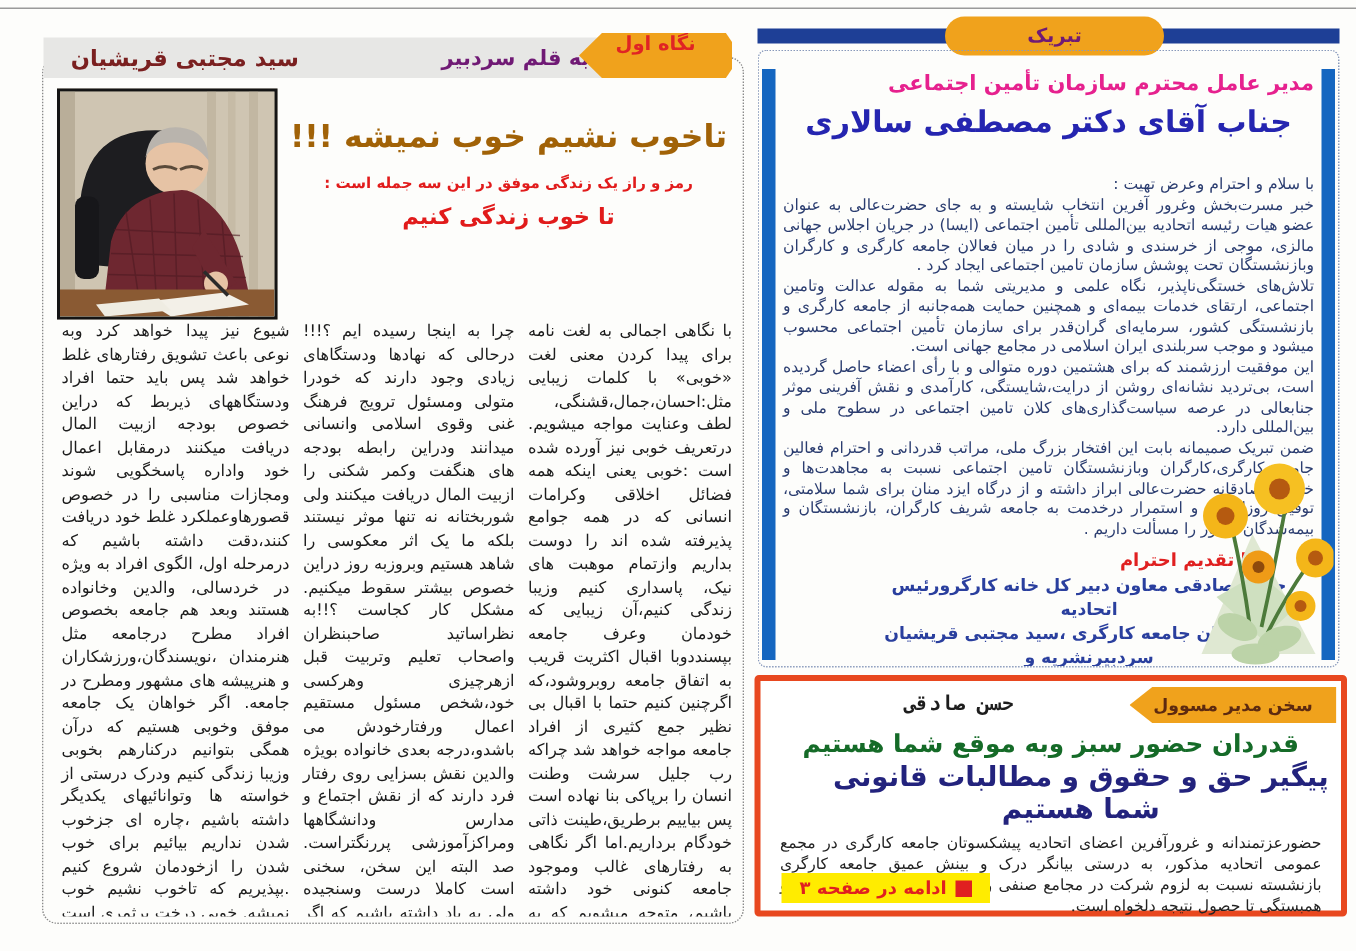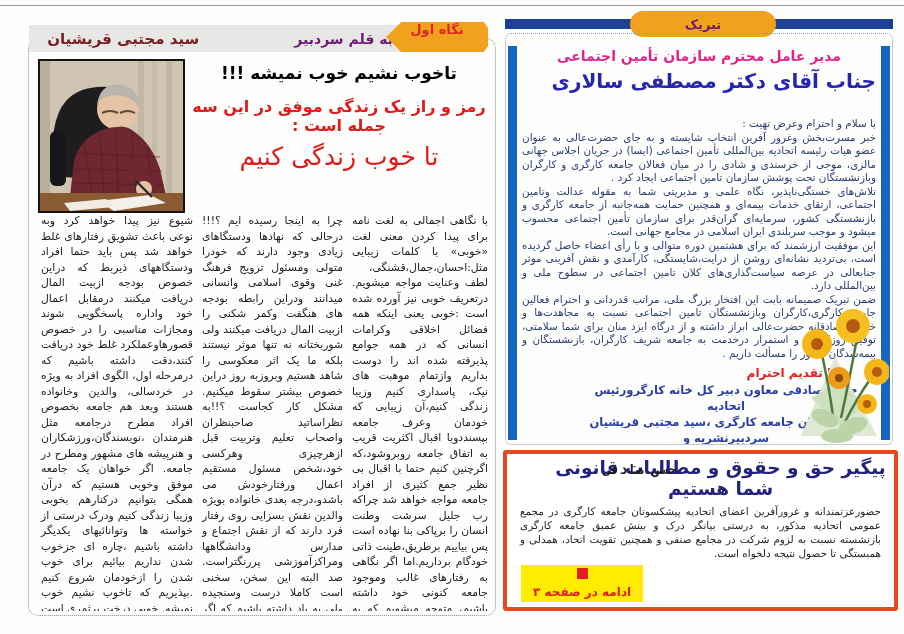--- a/index.html
+++ b/index.html
@@ -32,24 +32,24 @@
     color:#e02424; font-weight:bold; font-size:13px;
   }
   .photo-frame {
     position:absolute; left:9px; top:20px; width:147px; height:154px;
     border:2px solid #141414; background:#cfc5b2; overflow:hidden;
   }
   .headlines {
     position:absolute; right:8px; top:14px; width:296px; height:158px;
     text-align:center; direction:rtl;
   }
-  .hl1 { color:#000000; font-size:17px; font-weight:bold; margin-top:10px; }
-  .hl2 { color:#e11b1b; font-size:16px; font-weight:bold; margin-top:14px; }
+  .hl1 { color:#a16207; font-size:21px; font-weight:bold; margin-top:26px; }
+  .hl2 { color:#e11b1b; font-size:10px; font-weight:bold; margin-top:14px; }
   .hl3 { color:#e11b1b; font-size:19px; font-weight:bold; margin-top:11px; }
-  .hl4 { color:#e11b1b; font-size:25px; font-weight:normal; margin-top:7px; }
+  .hl4 { color:#e11b1b; font-size:15px; font-weight:bold; margin-top:7px; }
   .columns {
     position:absolute; left:7px; top:174px; width:452px; height:398px;
     display:flex; direction:rtl; gap:9px; overflow:hidden;
   }
   .col { font-size:10.8px; line-height:15.5px; text-align:justify; color:#1c1c1c; direction:rtl; }
   .col.c1 { width:136px; }
   .col.c2 { width:141px; }
   .col.c3 { width:152px; }
 
   
@@ -60,22 +60,22 @@
     display:flex; align-items:center; justify-content:center;
     color:#701a75; font-weight:bold; font-size:13px;
   }
   .letter-box {
     position:absolute; left:505px; top:33px; width:388px; height:412px;
     border:1px dotted #8899bb; border-radius:6px; overflow:hidden;
   }
   .blue-bar { position:absolute; top:12px; bottom:4px; width:9px; background:#1566c0; }
   .blue-bar.l { left:2px; } .blue-bar.r { right:2px; }
   .letter-content { position:absolute; left:16px; right:16px; top:6px; direction:rtl; }
-  .lt1 { text-align:center; color:#e6218e; font-weight:bold; font-size:14px; margin-top:8px; }
-  .lt2 { color:#2525b0; font-weight:bold; font-size:20px; margin-top:5px; }
+  .lt1 { color:#e6218e; font-weight:bold; font-size:14px; margin-top:8px; }
+  .lt2 { text-align:center; color:#2525b0; font-weight:bold; font-size:20px; margin-top:5px; }
   .letter-body { margin-top:24px; font-size:10.4px; line-height:13.5px; color:#2b3d70; text-align:justify; }
   .letter-body p { margin:0; }
   .closing { color:#e02020; font-weight:bold; font-size:12px; margin:6px 40px 0 0; }
   .signature { color:#2a3f9e; font-weight:bold; font-size:11.5px; line-height:16px; text-align:center; width:300px; margin-top:2px; }
   .flowers { position:absolute; right:3px; bottom:0; width:108px; height:158px; }
 
   
   .director-box {
     position:absolute; left:503px; top:450px; width:395px; height:161px;
     border:4px solid #e8481f; border-radius:3px; background:#fff;
@@ -93,21 +93,21 @@
   .dhl-green { text-align:center; color:#156b28; font-weight:bold; font-size:16.5px; margin-top:32px; }
   .dhl-navy  { text-align:center; color:#23237d; font-weight:bold; font-size:18.5px; margin-top:3px;margin-left:40px; }
   .director-body {
     margin:5px 13px 0 13px; font-size:10.4px; line-height:14px;
     color:#222; text-align:justify; direction:rtl;
     font-family:"DejaVu Serif", serif;
   }
   .continue-chip {
     position:absolute; left:14px; bottom:5px; background:#ffec00;
     padding:3px 12px; display:flex; align-items:center; gap:6px; direction:rtl;
-    color:#e02020; font-weight:bold; font-size:12px;flex-direction:column;
+    color:#e02020; font-weight:bold; font-size:12px;
   }
   .red-square { display:inline-block; width:11px; height:11px; background:#e02020; }
 </style>
 </head>
 <body>
 
 <div class="topline"></div>
 
 <div class="left-block">
 
@@ -207,20 +207,24 @@
     </g>
     <g fill="#bcd3a8">
       <ellipse cx="44" cy="132" rx="14" ry="8" transform="rotate(24 44 132)"></ellipse>
       <ellipse cx="72" cy="140" rx="15" ry="8" transform="rotate(-18 72 140)"></ellipse>
       <ellipse cx="56" cy="150" rx="16" ry="7"></ellipse>
     </g>
   </svg>
 </div>
 
 <div class="director-box">
+  <div class="director-banner">
+    <span>سخن مدیر مسوول</span>
+  </div>
   <div class="director-author">حسن صادقی</div>
+  <div class="dhl-green">قدردان حضور سبز وبه موقع شما هستیم</div>
   <div class="dhl-navy">پیگیر حق و حقوق و مطالبات قانونی شما هستیم</div>
   <div class="director-body">حضورعزتمندانه و غرورآفرین اعضای اتحادیه پیشکسوتان جامعه کارگری در مجمع عمومی اتحادیه مذکور، به درستی بیانگر درک و بینش عمیق جامعه کارگری بازنشسته نسبت به لزوم شرکت در مجامع صنفی و همچنین تقویت اتحاد، همدلی و همبستگی تا حصول نتیجه دلخواه است.</div>
   <div class="continue-chip">
     <span class="red-square"></span>
     <span>ادامه در صفحه ۳</span>
   </div>
 </div>
 
 </body></html>

